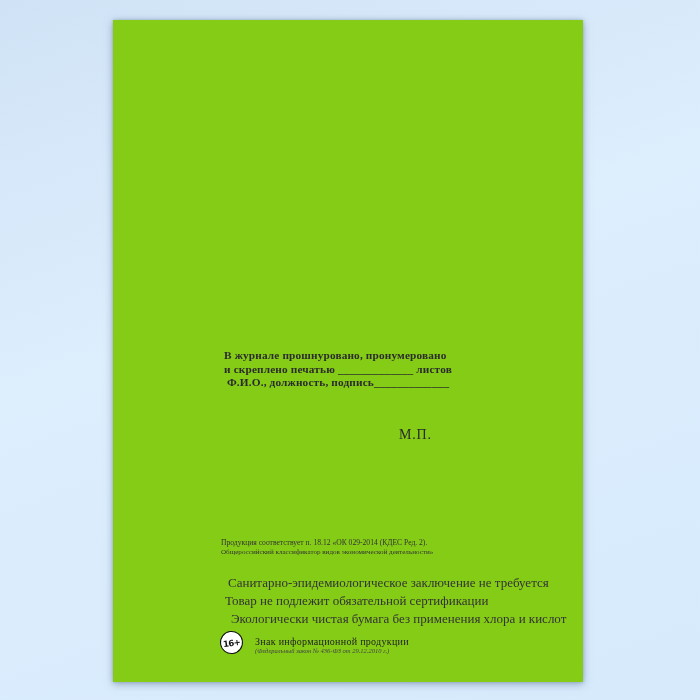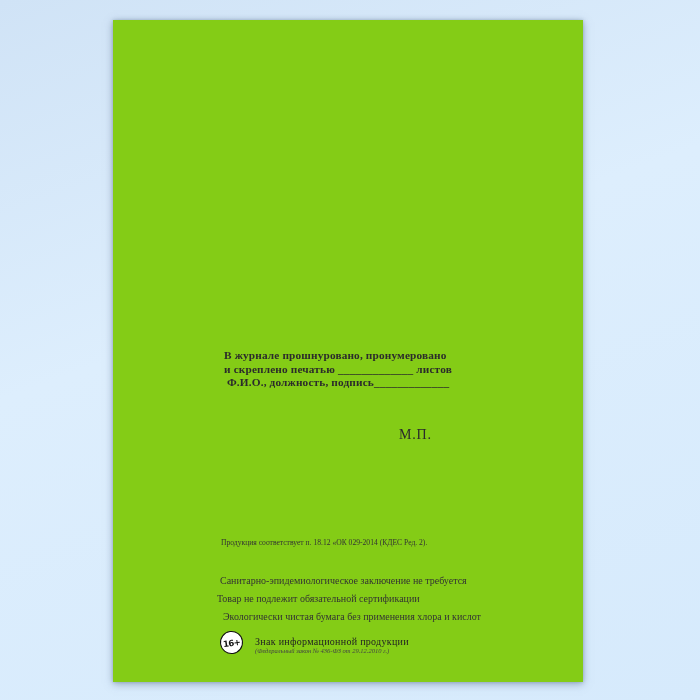--- a/index.html
+++ b/index.html
@@ -24,21 +24,21 @@
     font-size: 14px; color: #2b2b2b; letter-spacing: 0.8px;
   }
   .comp-block {
     position: absolute; left: 108px; top: 518px;
     color: #333333; white-space: nowrap;
   }
   .comp-block .l1 { font-size: 7.6px; line-height: 9.5px; }
   .comp-block .l2 { font-size: 7.1px; line-height: 9.5px; }
   .comp-block .l3 { font-size: 7.6px; line-height: 9.5px; font-style: italic; }
   .note {
-    position: absolute; font-size: 10px; color: #333333; white-space: nowrap;
+    position: absolute; font-size: 13px; color: #333333; white-space: nowrap; margin-left: 8px;
   }
   .note-0 { left: 107px; top: 555px; }
   .note-1 { left: 104px; top: 573px; }
   .note-2 { left: 110px; top: 591px; }
   .age-block { position: absolute; left: 107px; top: 609px; width: 300px; height: 34px; }
   .age-badge {
     position: absolute; left: 0; top: 2px; width: 23px; height: 23px;
     border: 1.7px solid #111111; border-radius: 50%; box-sizing: border-box;
     display: flex; align-items: center; justify-content: center;
     transform: rotate(-8deg); background: #ffffff;
@@ -64,20 +64,21 @@
   <div class="cert-block">
     <div>В журнале прошнуровано, пронумеровано</div>
     <div>и скреплено печатью _____________ листов</div>
     <div class="indent">Ф.И.О., должность, подпись_____________</div>
   </div>
 
   <div class="stamp-label">М.П.</div>
 
   <div class="comp-block">
     <div class="l1">Продукция соответствует п. 18.12 «ОК 029-2014 (КДЕС Ред. 2).</div>
+    <div class="l2">Общероссийский классификатор видов экономической деятельности»</div>
   </div>
 
   <div class="note note-0">Санитарно-эпидемиологическое заключение не требуется</div>
   <div class="note note-1">Товар не подлежит обязательной сертификации</div>
   <div class="note note-2">Экологически чистая бумага без применения хлора и кислот</div>
 
   <div class="age-block">
     <div class="age-badge">
       <span>16+</span>
     </div>

